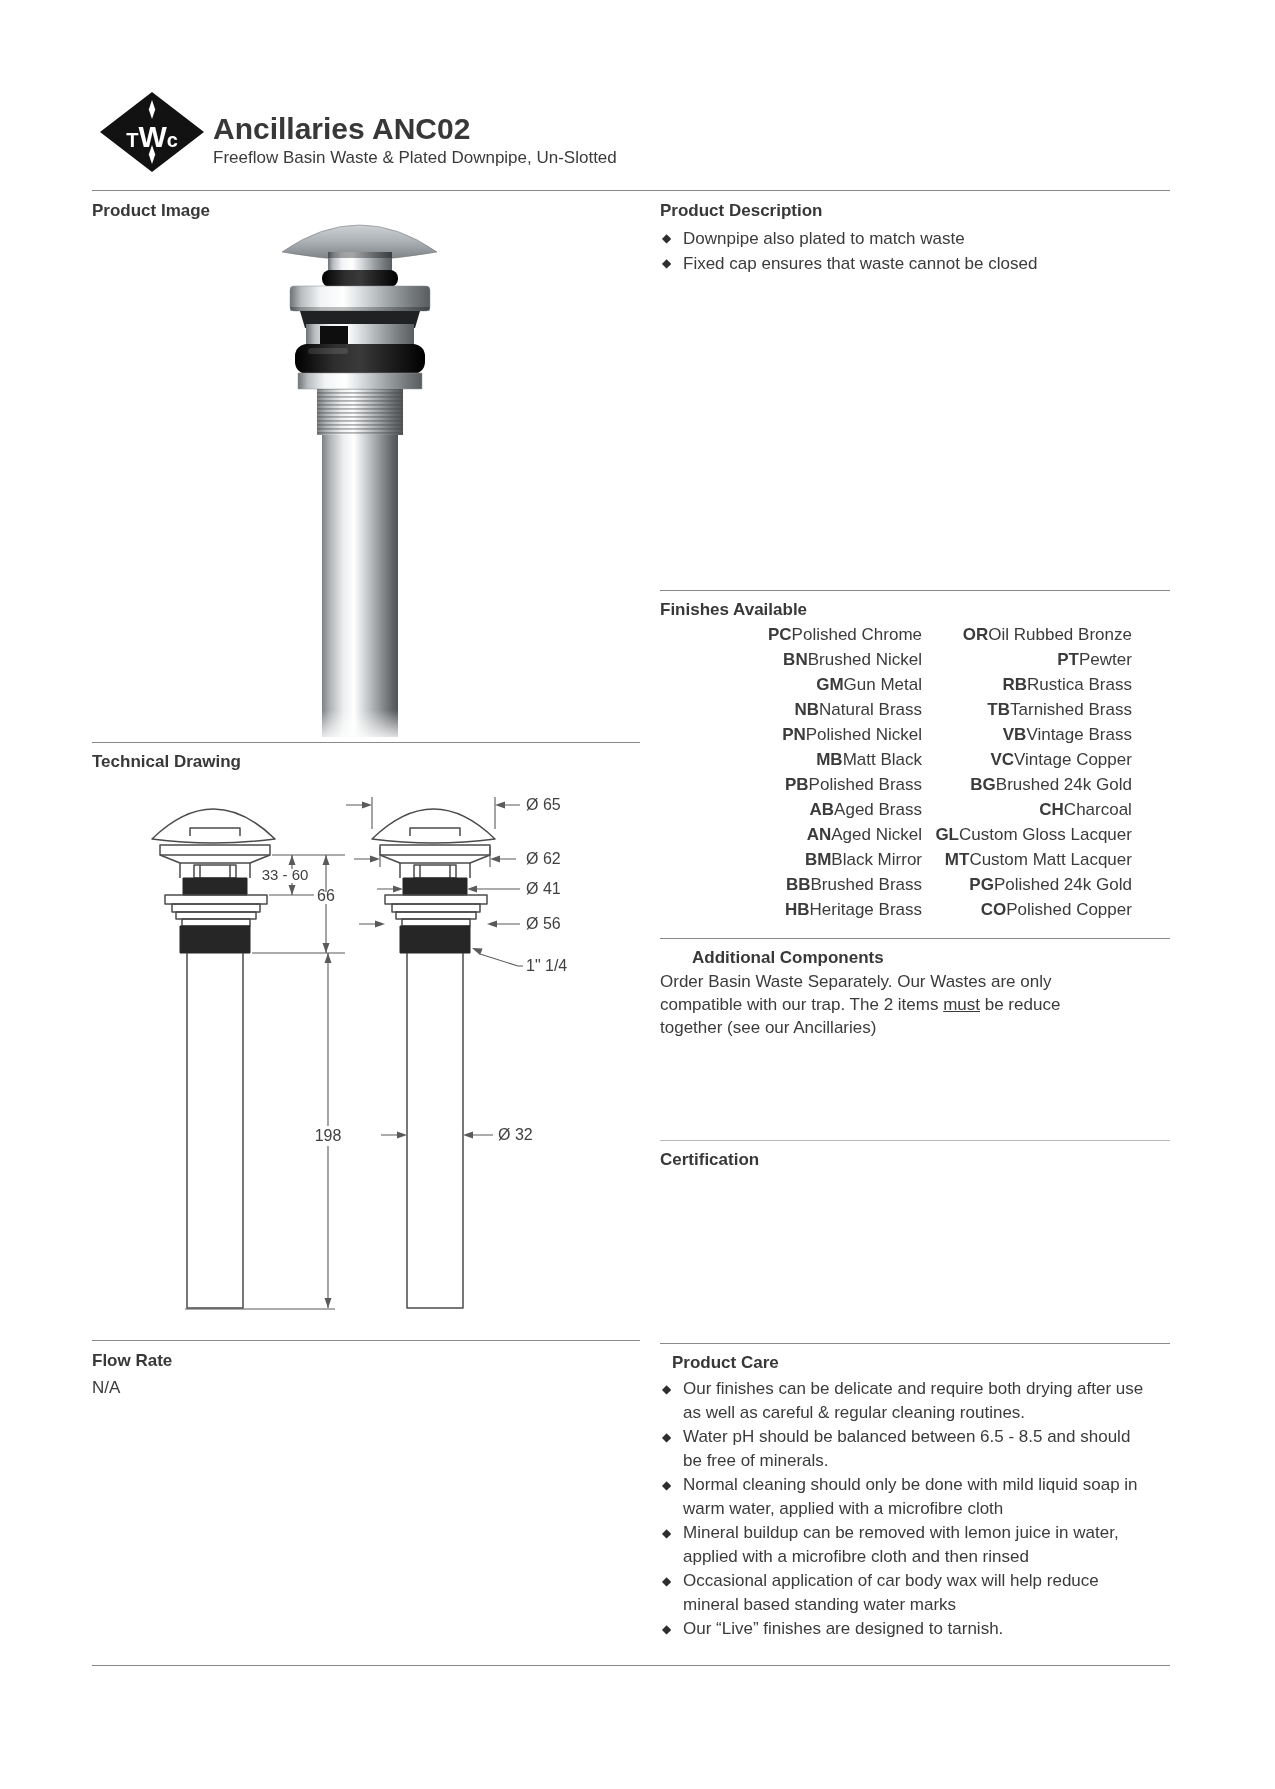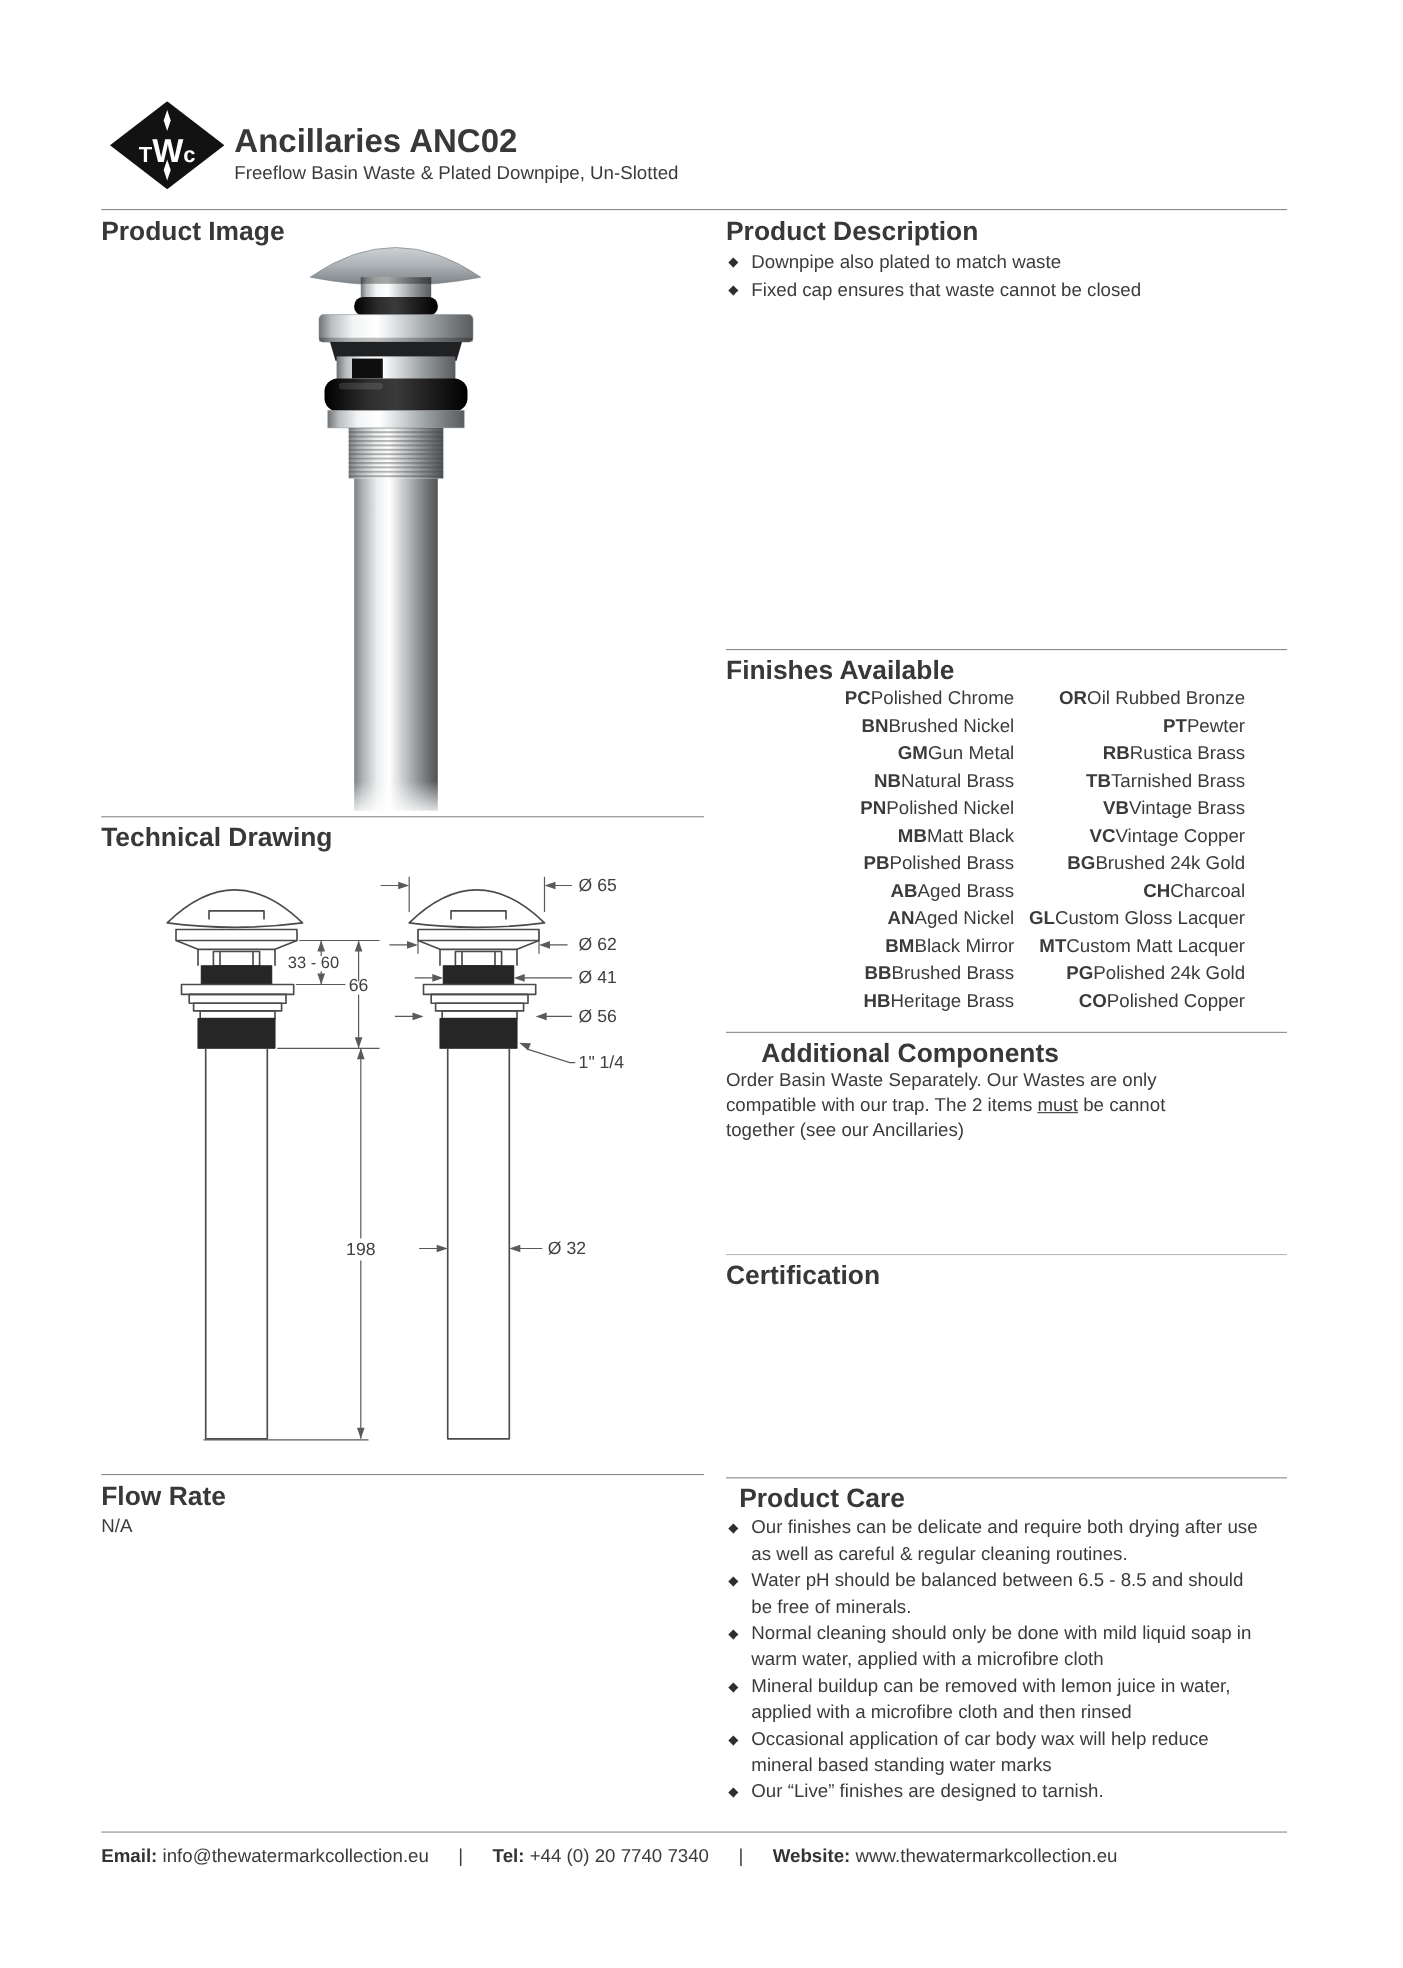--- a/index.html
+++ b/index.html
@@ -1,21 +1,21 @@
 <!DOCTYPE html>
 <html><head>
 <meta charset="utf-8">
 <style>
   html,body{margin:0;padding:0;background:#ffffff;}
   .page{position:relative;width:1275px;height:1789px;background:#fff;
         font-family:"Liberation Sans",sans-serif;color:#3b3b3b;overflow:hidden;}
   .abs{position:absolute;}
   .rule{position:absolute;height:1px;background:#8a8a8a;}
   .rule-light{background:#b8b8b8;}
-  .h{position:absolute;font-size:24px;font-weight:bold;color:#383838;line-height:22px;}
+  .h{position:absolute;font-size:17px;font-weight:bold;color:#383838;line-height:22px;}
   .body-text{font-size:17px;line-height:23px;color:#3b3b3b;}
   .title{position:absolute;font-size:30px;font-weight:bold;color:#383838;line-height:30px;}
   .subtitle{position:absolute;font-size:17px;color:#3b3b3b;}
   .bullets{position:absolute;}
   .bullet-row{display:flex;align-items:flex-start;}
   .bul{width:21px;flex:0 0 21px;font-size:12px;line-height:24px;color:#2e2e2e;}
   .bullet-text{width:468px;font-size:17px;line-height:24px;}
   .pd .bullet-text{line-height:25px;}
   .pd .bul{line-height:25px;}
   .fin-grid{position:absolute;display:flex;}
@@ -227,21 +227,21 @@
       <div class="fin-row"><span class="fin-code">MT</span><span>Custom Matt Lacquer</span></div>
       <div class="fin-row"><span class="fin-code">PG</span><span>Polished 24k Gold</span></div>
       <div class="fin-row"><span class="fin-code">CO</span><span>Polished Copper</span></div>
     </div>
   </div>
 
   <div class="rule" style="left:660px;top:938px;width:510px"></div>
   <div class="h" style="left:692px;top:947px">Additional Components</div>
   <div class="abs" style="left:660px;top:970px;width:470px">
     <div class="ac-line">Order Basin Waste Separately. Our Wastes are only</div>
-    <div class="ac-line"><span>compatible with our trap. The 2 items </span><span style="text-decoration:underline">must</span><span> be cannot</span></div>
+    <div class="ac-line"><span>compatible with our trap. The 2 items </span><span style="text-decoration:underline">must</span><span> be reduce</span></div>
     <div class="ac-line">together (see our Ancillaries)</div>
   </div>
 
   <div class="rule rule-light" style="left:660px;top:1140px;width:510px"></div>
   <div class="h" style="left:660px;top:1149px">Certification</div>
 
   <div class="rule" style="left:660px;top:1343px;width:510px"></div>
   <div class="h" style="left:672px;top:1352px">Product Care</div>
   <div class="bullets" style="left:662px;top:1377px">
     <div class="bullet-row">
@@ -264,24 +264,14 @@
       <span class="bul">◆</span>
       <span class="bullet-text">Occasional application of car body wax will help reduce mineral based standing water marks</span>
     </div>
     <div class="bullet-row">
       <span class="bul">◆</span>
       <span class="bullet-text">Our “Live” finishes are designed to tarnish.</span>
     </div>
   </div>
 
   <div class="rule" style="left:92px;top:1665px;width:1078px"></div>
-  <div class="footer" style="left:92px;top:1678px">
-    <b>Email:</b>
-    <span>info@thewatermarkcollection.eu</span>
-    <span class="sep">|</span>
-    <b>Tel:</b>
-    <span>+44 (0) 20 7740 7340</span>
-    <span class="sep">|</span>
-    <b>Website:</b>
-    <span>www.thewatermarkcollection.eu</span>
-  </div>
 
 </div>
 
 </body></html>

